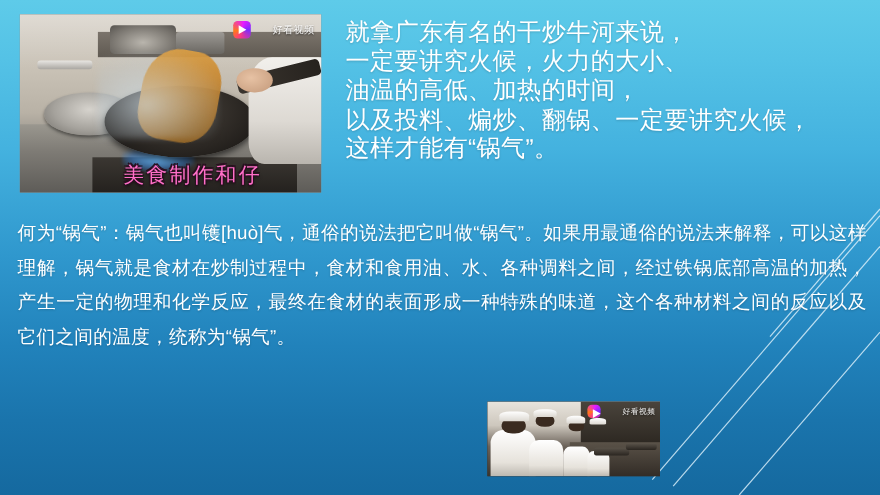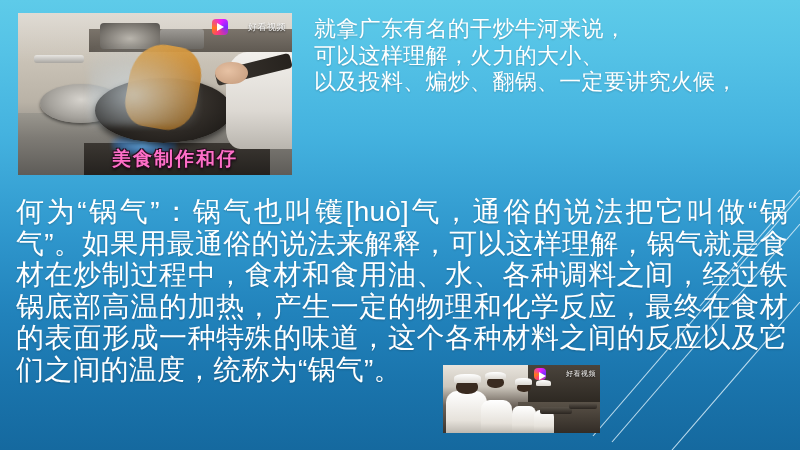--- a/index.html
+++ b/index.html
@@ -154,21 +154,21 @@
     white-space:nowrap;
     opacity:.92;
   }
 
   
   #wok-caption {
     position: absolute;
     left: 112px;
     top: 146px;
     font-size: 19px;
-    font-weight: bold;
+    font-weight: normal;
     letter-spacing: 2px;
     color: #ff6fc8;
     text-shadow:
        1px 1px 0 #2a1020, -1px 1px 0 #2a1020,
        1px -1px 0 #2a1020, -1px -1px 0 #2a1020,
        0 2px 3px rgba(0,0,0,.8);
     white-space: nowrap;
     z-index: 6;
   }
 
@@ -229,21 +229,21 @@
     z-index: 4;
   }
   #text-top .ln { display: block; white-space: nowrap; }
 
   #text-body {
     position: absolute;
     left: 16px;
     top: 196px;
     width: 772px;
     color: #ffffff;
-    font-size: 28px;
+    font-size: 17px;
     line-height: 31.5px;
     letter-spacing: .2px;
     text-align: justify;
     text-shadow: 0 1px 2px rgba(0,0,0,.20);
     z-index: 4;
   }
 </style>
 </head>
 <body>
 
@@ -278,22 +278,24 @@
     <div class="watermark" style="right:6px; top:6px;">
       <span class="wm-badge"></span>
       <span class="wm-text">好看视频</span>
     </div>
   </div>
 
   <div id="wok-caption">美食制作和仔</div>
 
   <div id="text-top">
     <span class="ln">就拿广东有名的干炒牛河来说，</span>
-    <span class="ln">可以这样理解，火力的大小、</span>
+    <span class="ln">一定要讲究火候，火力的大小、</span>
+    <span class="ln">油温的高低、加热的时间，</span>
     <span class="ln">以及投料、煸炒、翻锅、一定要讲究火候，</span>
+    <span class="ln">这样才能有“锅气”。</span>
   </div>
 
   <div id="text-body">何为“锅气”：锅气也叫镬[huò]气，通俗的说法把它叫做“锅气”。如果用最通俗的说法来解释，可以这样理解，锅气就是食材在炒制过程中，食材和食用油、水、各种调料之间，经过铁锅底部高温的加热，产生一定的物理和化学反应，最终在食材的表面形成一种特殊的味道，这个各种材料之间的反应以及它们之间的温度，统称为“锅气”。</div>
 
   <div id="photo-kitchen">
     <div class="kt-bg"></div>
     <div class="kt-hood"></div>
     <div class="kt-range"></div>
 
     <div class="kt-chef" style="left:2%;  width:26%; height:62%;"></div>

